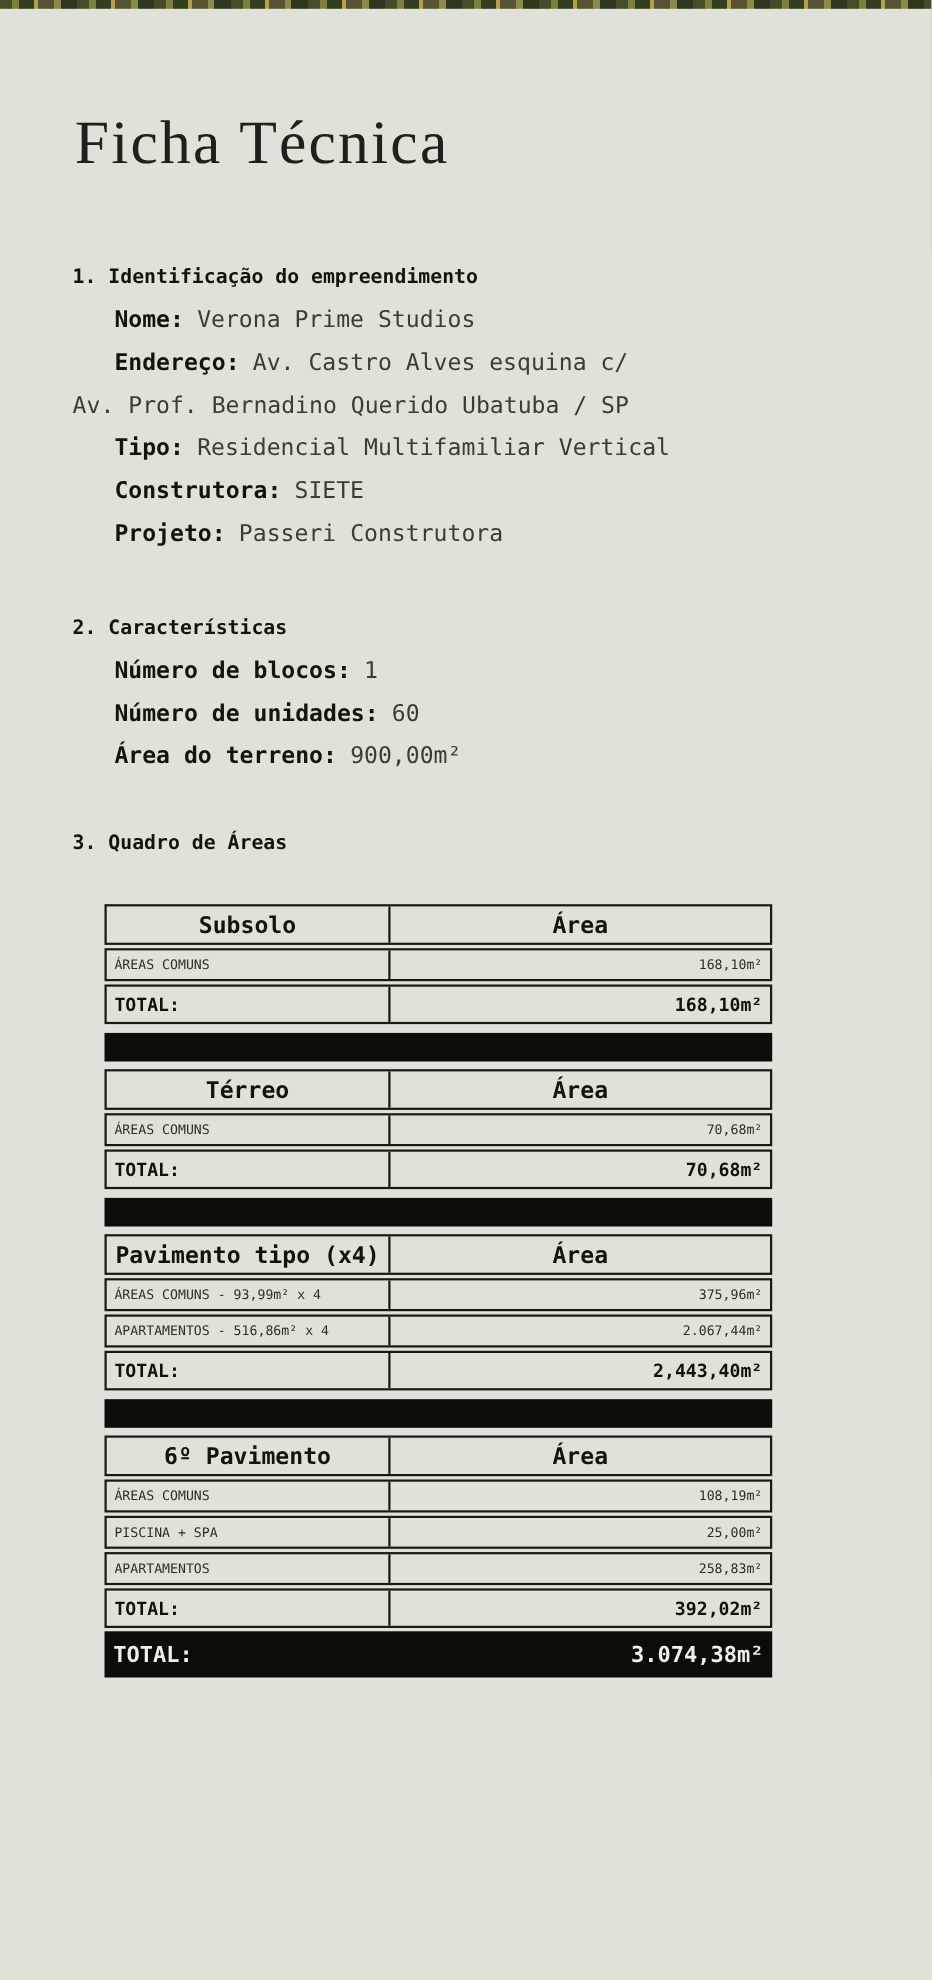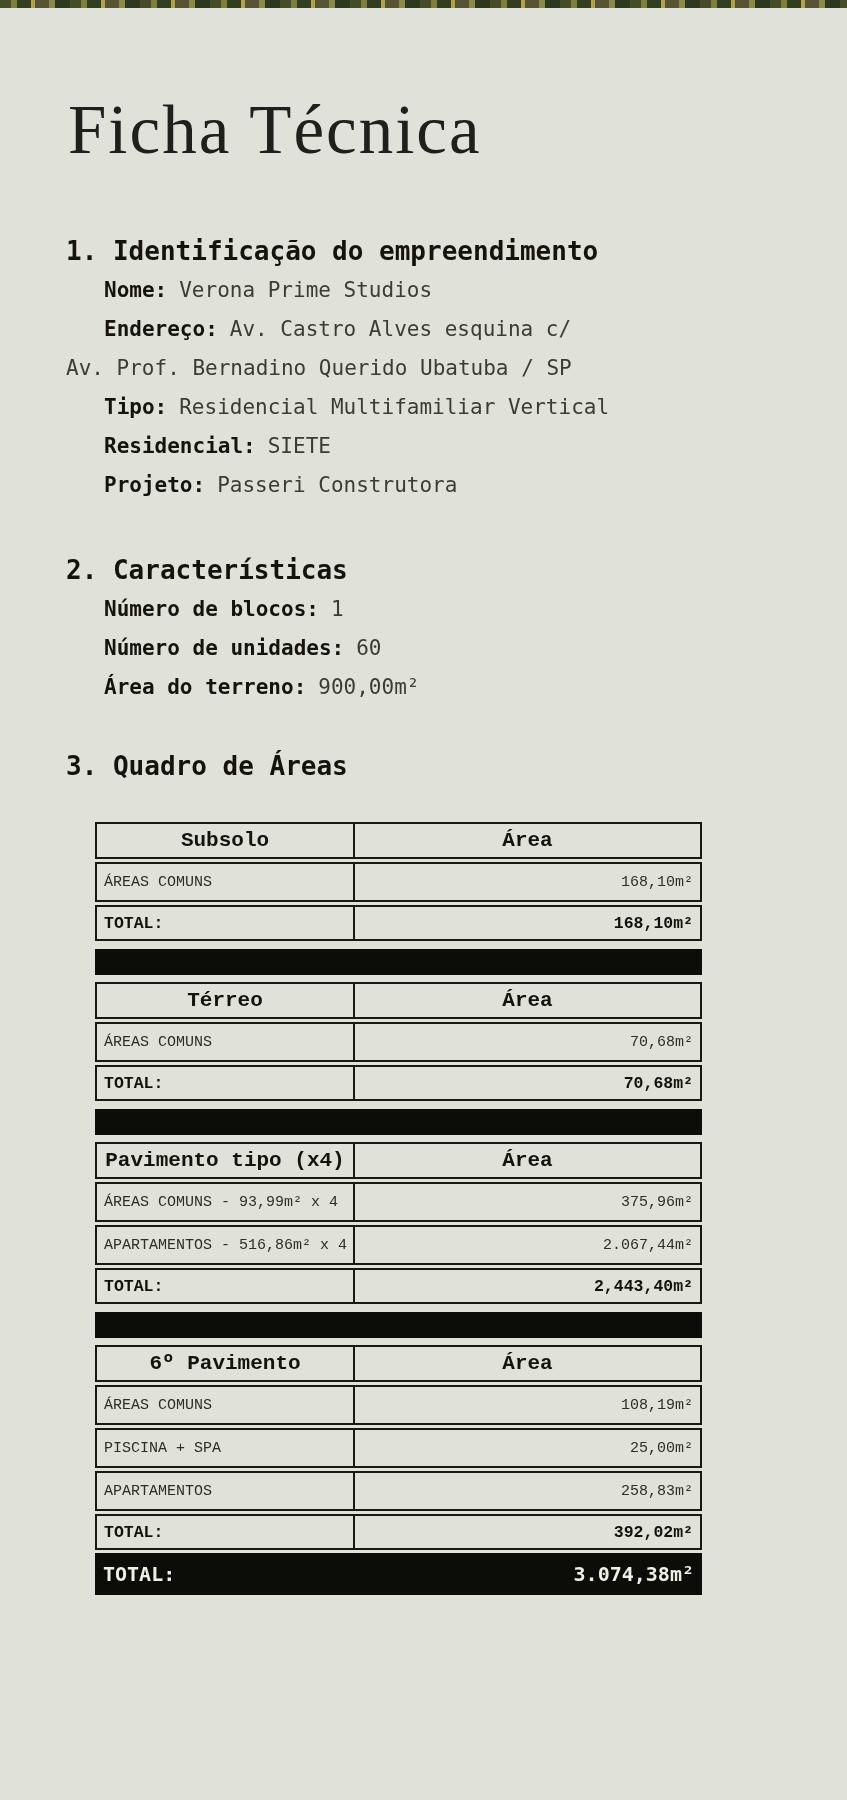--- a/index.html
+++ b/index.html
@@ -18,56 +18,55 @@
     background:
       repeating-linear-gradient(90deg,
         #474c28 0 11px, #7e7e3f 11px 17px, #333d20 17px 31px,
         #b1a24b 31px 35px, #565433 35px 49px, #8a8a4a 49px 55px,
         #2e381e 55px 70px);
   }
   .title {
     margin:92px 40px 0 68px;
     font-family:"Liberation Serif", serif;
     font-weight:400;
-    font-size:69px; line-height:60px;
+    font-size:56px; line-height:60px;
     letter-spacing:2px;
     color:#20201a;
   }
   .section { margin:0 40px 0 66px; }
   .sec-1 { margin-top:72px; }
   .sec-2 { margin-top:46px; }
   .sec-3 { margin-top:40px; }
   .sec-heading {
-    font-size:26px; font-weight:bold; line-height:39px;
+    font-size:18px; font-weight:bold; line-height:39px;
     color:#14140c; letter-spacing:0;
   }
   .line { font-size:21px; line-height:39px; padding-left:38px; white-space:nowrap; }
   .line.wrap { padding-left:0; }
   .lbl { font-weight:bold; color:#14140c; margin-right:12px; }
   .val { font-weight:400; color:#3c3c32; }
 
   .tables { margin:36px 0 0 95px; width:607px; }
   .trow {
     display:flex; align-items:stretch;
     border:2px solid #191911;
     margin-top:3px;
     background:transparent;
-    font-family:Liberation Mono, monospace;
   }
   .qtable .trow:first-child { margin-top:0; }
   .cell1 {
     width:258px; border-right:2px solid #191911;
     display:flex; align-items:center;
   }
   .cell2 { flex:1; display:flex; align-items:center; justify-content:flex-end; }
   .head-row { height:37px; }
   .head-row .cell1, .head-row .cell2 {
     justify-content:center; font-weight:bold; font-size:21px; color:#14140c;
   }
-  .data-row { height:40px; font-size:15px; font-weight:400; color:#2e2e26; }
+  .data-row { height:30px; font-size:12px; font-weight:400; color:#2e2e26; }
   .data-row .cell1 { padding-left:7px; white-space:nowrap; }
   .data-row .cell2 { padding-right:7px; }
   .total-row { height:36px; font-weight:bold; font-size:16.5px; color:#121209; }
   .total-row .cell1 { padding-left:7px; }
   .total-row .cell2 { padding-right:7px; }
   .grand-row {
     height:42px; margin-top:3px;
     background:#0c0c09; border-color:#0c0c09;
     color:#f0efe6; font-weight:bold; font-size:20px;
     display:flex; align-items:center; justify-content:space-between;
@@ -92,21 +91,21 @@
     <div class="line">
       <span class="lbl">Endereço:</span><span class="val">Av. Castro Alves esquina c/</span>
     </div>
     <div class="line wrap">
       <span class="val">Av. Prof. Bernadino Querido Ubatuba / SP</span>
     </div>
     <div class="line">
       <span class="lbl">Tipo:</span><span class="val">Residencial Multifamiliar Vertical</span>
     </div>
     <div class="line">
-      <span class="lbl">Residencial:</span><span class="val">SIETE</span>
+      <span class="lbl">Construtora:</span><span class="val">SIETE</span>
     </div>
     <div class="line">
       <span class="lbl">Projeto:</span><span class="val">Passeri Construtora</span>
     </div>
   </div>
 
   <div class="section sec-2">
     <div class="sec-heading">2. Características</div>
     <div class="line">
       <span class="lbl">Número de blocos:</span><span class="val">1</span>

